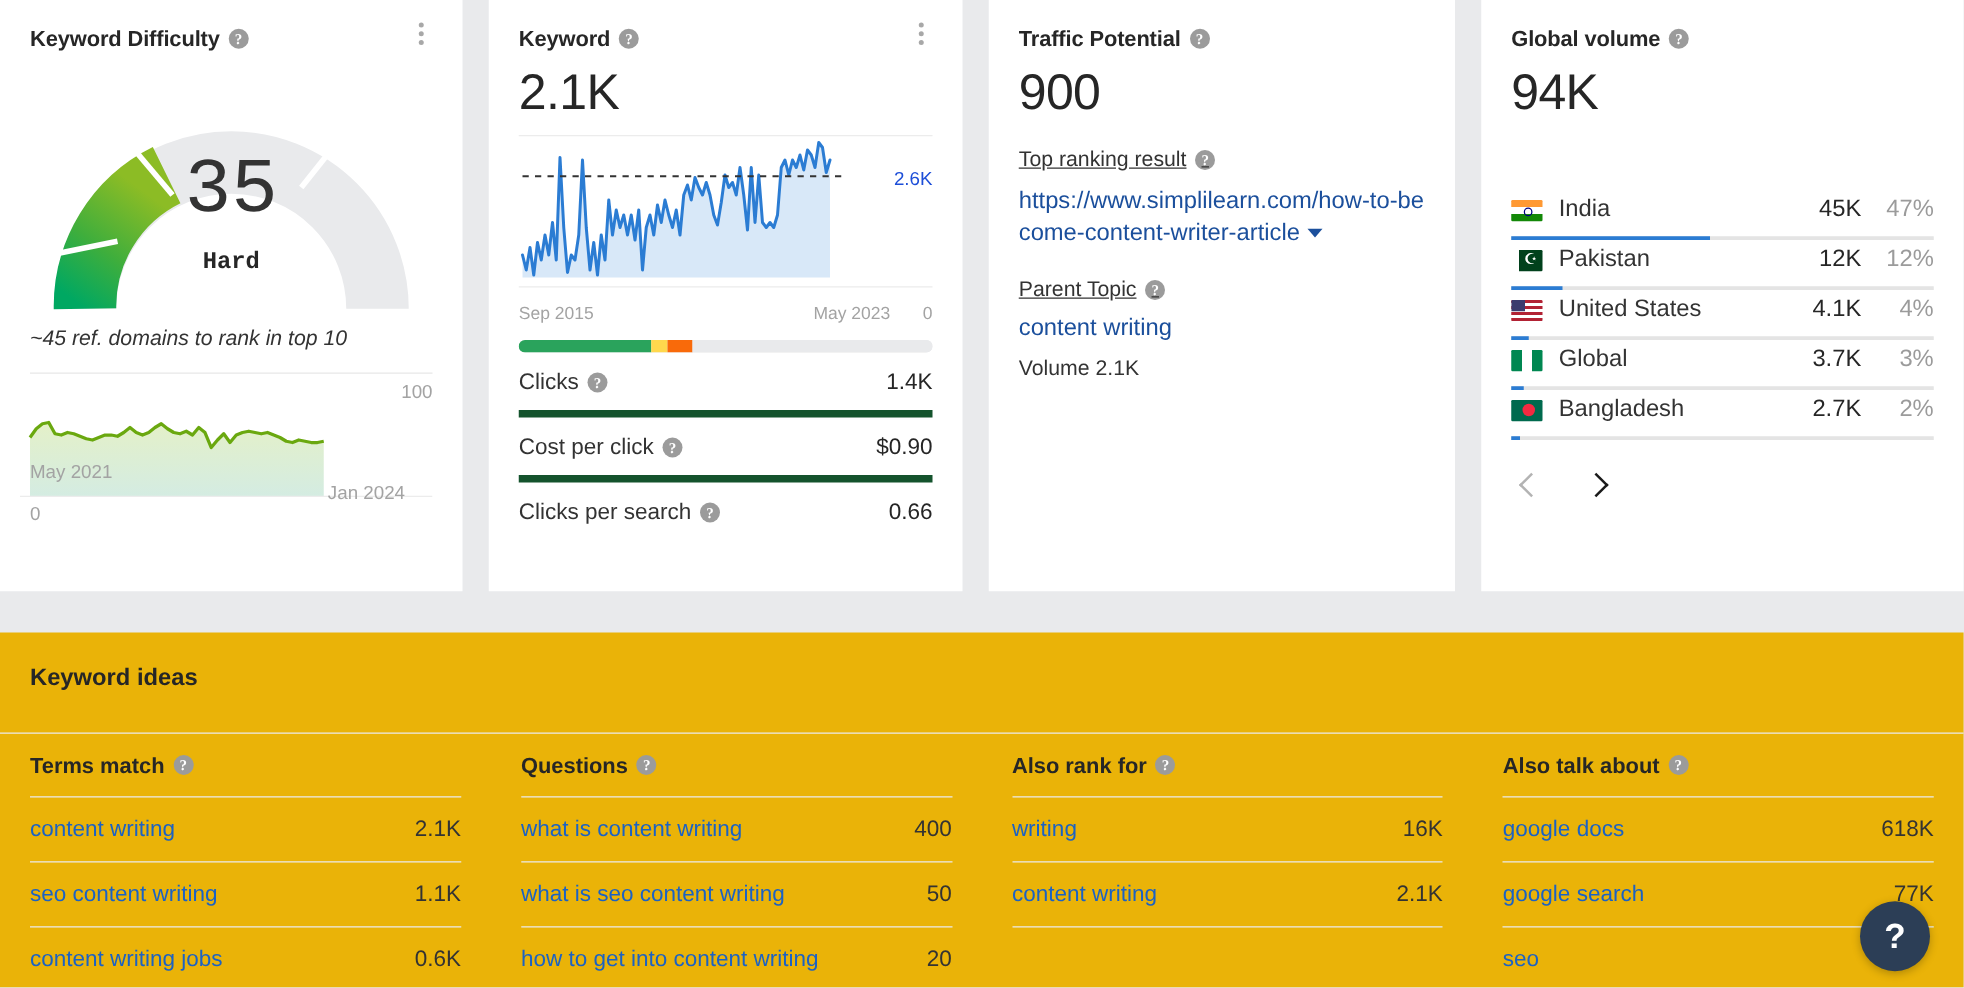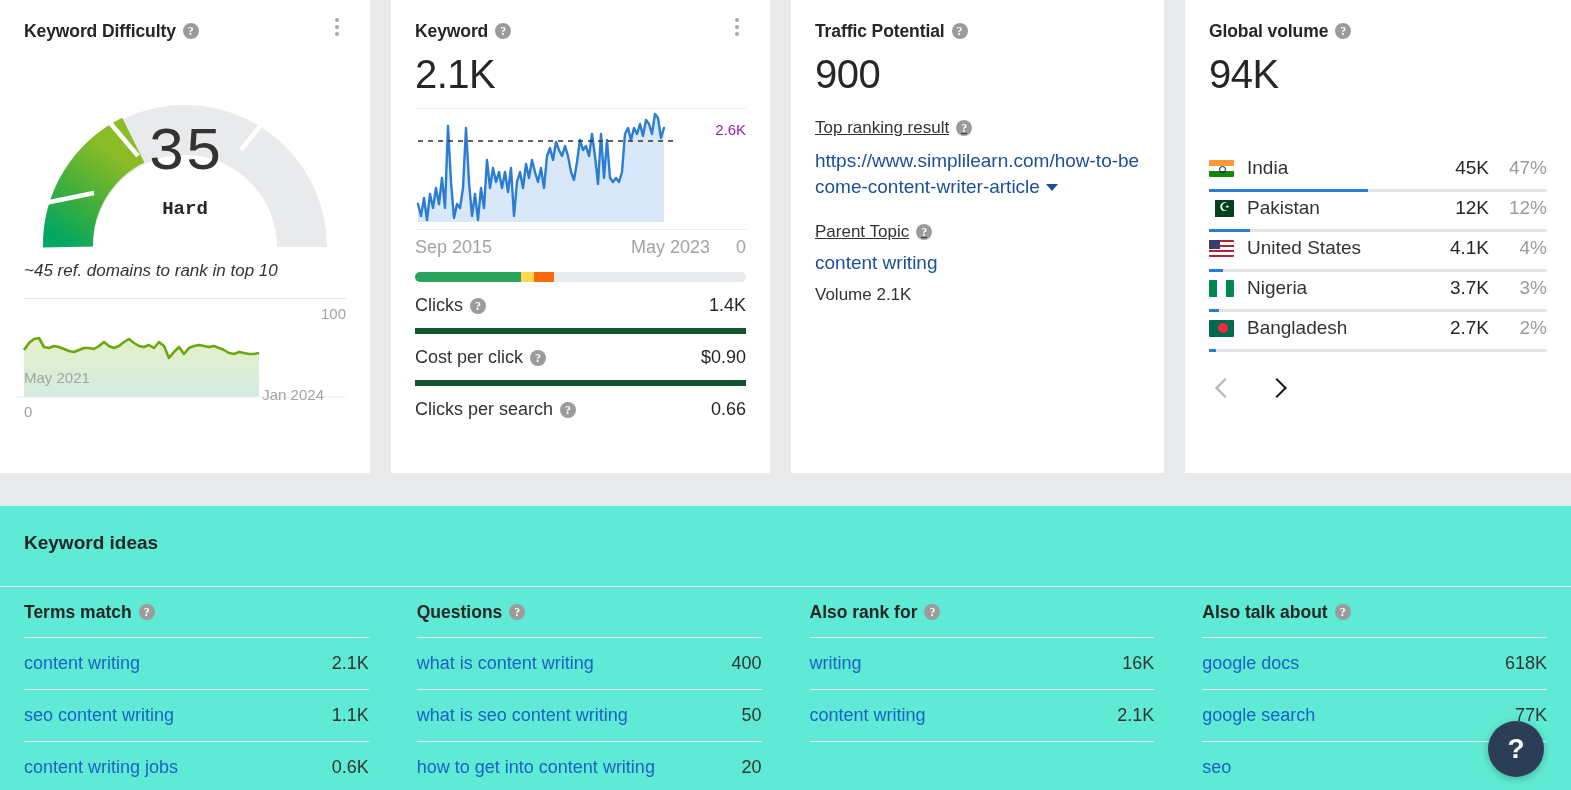--- a/index.html
+++ b/index.html
@@ -126,26 +126,26 @@
     bottom: 6px; left: 0; right: 0;
     display: flex; justify-content: space-between;
     font-size: 15px; color: #a3a3a3; flex-direction: column;
   }
   .axis-row .mid { margin-left: auto; margin-right: 22px; }
 
   
   .vol-chart-wrap { position: relative; height: 150px; margin-top: 12px; }
   .vol-top-line { position:absolute; left:0; right:0; top:0; border-top:1px solid #ececec; }
   .vol-bot-line { position:absolute; left:0; right:0; bottom:28px; border-top:1px solid #ececec; }
-  .vol-max { position: absolute; right: 0; top: 13px; font-size: 15px; color: #a21caf; }
+  .vol-max { position: absolute; right: 0; top: 27px; font-size: 15px; color: #1d4ed8; }
   .vol-svg { position: absolute; left: 0; top: 2px; }
   .vol-axis {
     position: absolute; bottom: 0; left: 0; right: 0;
     display: flex; justify-content: space-between;
-    font-size: 18px; color: #a3a3a3;
+    font-size: 14px; color: #a3a3a3;
   }
   .dist-bar {
     display: flex;
     height: 10px;
     border-radius: 5px;
     overflow: hidden;
     background: #e9eaec;
     margin-top: 14px;
   }
   .dist-bar span { display:block; height:100%; }
@@ -240,21 +240,21 @@
   .flag-pk::after { content:"☪"; position:absolute; right:4px; top:-1px; color:#fff; font-size:12px; line-height:17px; }
   .flag-us { background: repeating-linear-gradient(to bottom,#b22234 0 2.43px,#ffffff 2.43px 4.86px); }
   .flag-us::after { content:""; position:absolute; left:0; top:0; width:11px; height:9px; background:#3c3b6e; }
   .flag-ng { background: linear-gradient(to right,#008751 0 33.3%,#ffffff 33.3% 66.6%,#008751 66.6% 100%); }
   .flag-bd { background: #006a4e; }
   .flag-bd::after { content:""; position:absolute; left:9px; top:3.5px; width:10px; height:10px; border-radius:50%; background:#f42a41; }
 
   
   .gap-band { height: 33px; background: #e9eaec; }
   .ideas {
-    background: #5eead4;
+    background: #eab308;
     width: 1571px;
     height: 284px;
   }
   .ideas-title {
     font-size: 19px; font-weight: bold; color: #262626;
     padding: 26px 0 0 24px;
   }
   .ideas-sep { border-top: 1px solid #ececec; margin-top: 32px; }
   .ideas-cols { display: flex; }
   .ideas-col { flex: 0 0 392.75px; padding: 0 24px; position: relative; }
@@ -475,21 +475,21 @@
           <span class="cvol">4.1K</span>
           <span class="cpct">4%</span>
         </div>
         <div class="cbar">
             <i style="width:4%"></i>
           </div>
       </div>
       <div class="country-row">
         <div class="country-top">
           <span class="flag flag-ng"></span>
-          <span class="cname">Nigeria</span>
+          <span class="cname">Global</span>
           <span class="cvol">3.7K</span>
           <span class="cpct">3%</span>
         </div>
         <div class="cbar">
             <i style="width:3%"></i>
           </div>
       </div>
       <div class="country-row">
         <div class="country-top">
           <span class="flag flag-bd"></span>

